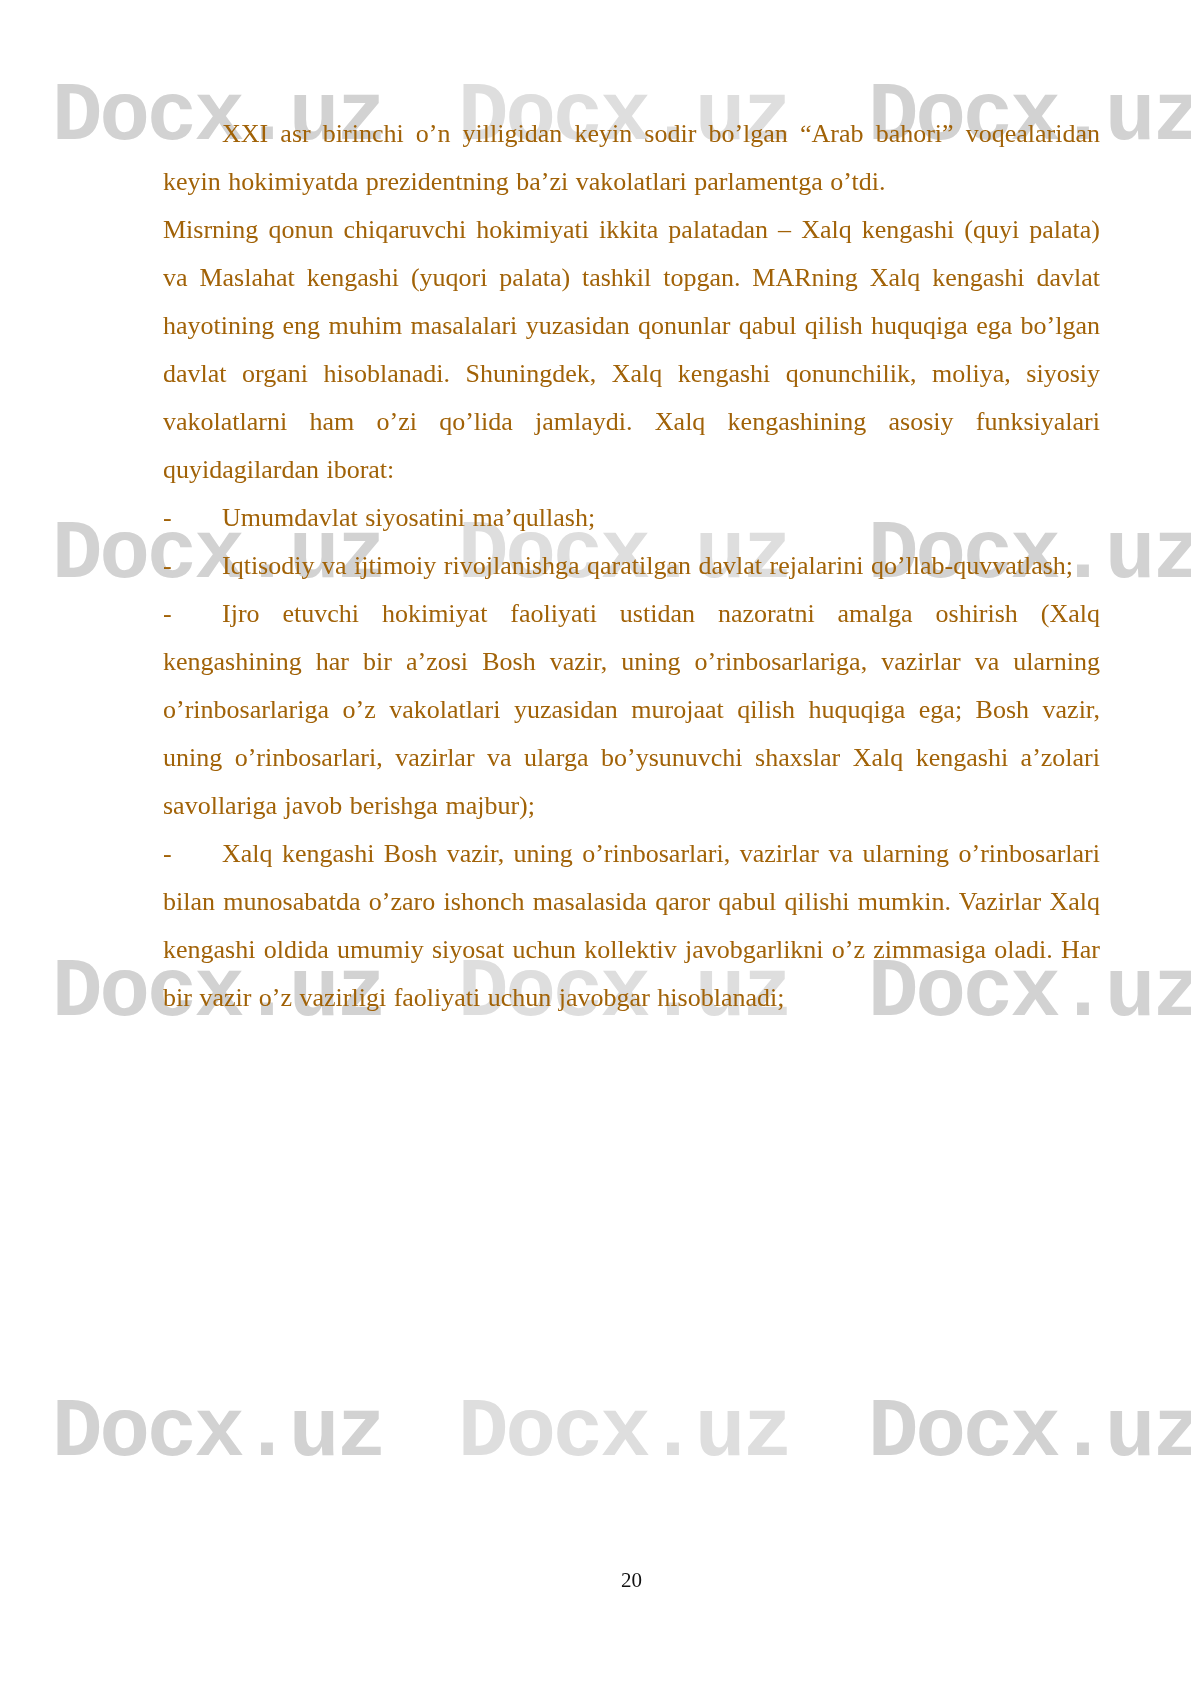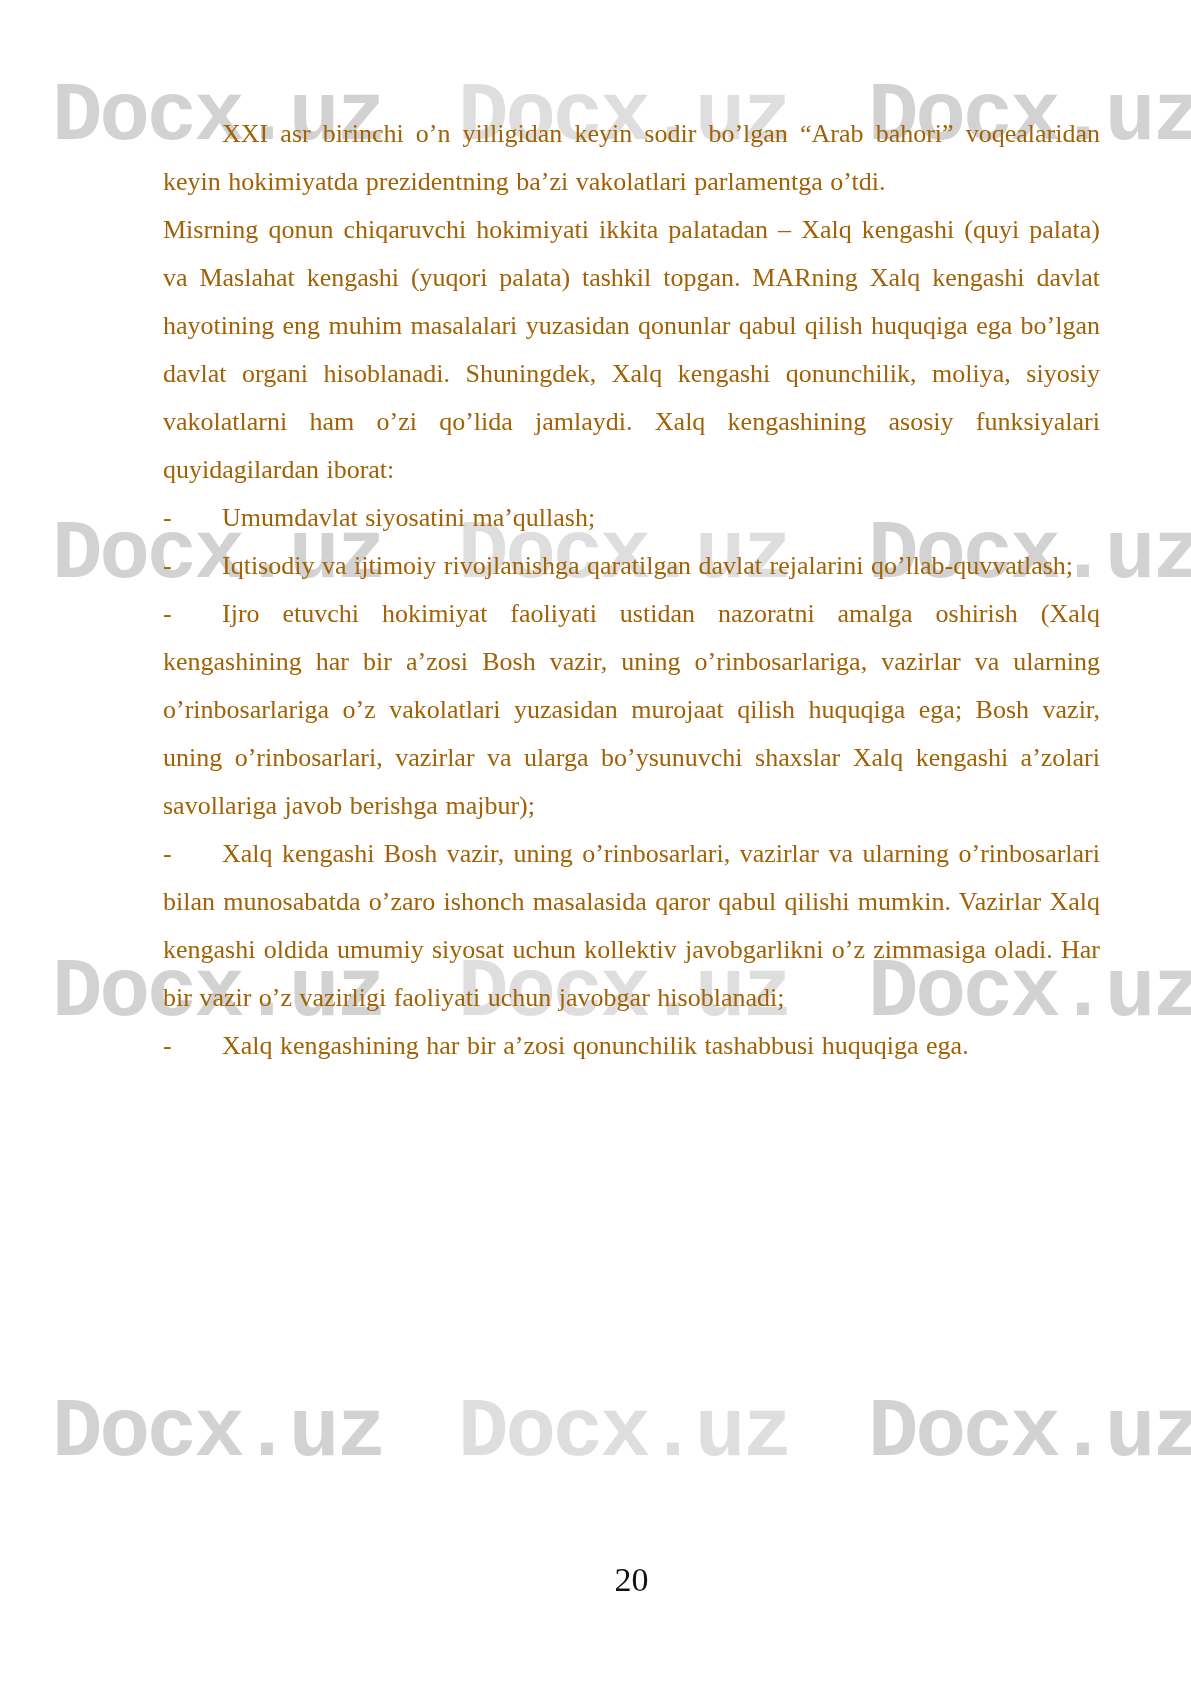--- a/index.html
+++ b/index.html
@@ -62,21 +62,21 @@
   }
 
   
   .page-num {
     position: absolute;
     left: 163px;
     width: 937px;
     top: 1556px;
     z-index: 1;
     text-align: center;
-    font-size: 34px;
+    font-size: 21px;
     line-height: 48px;
     color: #121212;
   }
 </style>
 </head>
 <body>
 
 <div class="watermark-layer">
   <span class="wm r1 c1">Docx.uz</span>
   <span class="wm r1 c2 light">Docx.uz</span>
@@ -105,18 +105,17 @@
 
   <div class="block"><span class="dash">-</span><span>Iqtisodiy va ijtimoiy rivojlanishga qaratilgan davlat rejalarini qo’llab-quvvatlash;</span></div>
 
 
 
   <div class="block"><span class="dash">-</span><span>Ijro etuvchi hokimiyat faoliyati ustidan nazoratni amalga oshirish (Xalq kengashining har bir a’zosi Bosh vazir, uning o’rinbosarlariga, vazirlar va ularning o’rinbosarlariga o’z vakolatlari yuzasidan murojaat qilish huquqiga ega; Bosh vazir, uning o’rinbosarlari, vazirlar va ularga bo’ysunuvchi shaxslar Xalq kengashi a’zolari savollariga javob berishga majbur);</span></div>
 
   <div class="block"><span class="dash">-</span><span>Xalq kengashi Bosh vazir, uning o’rinbosarlari, vazirlar va ularning o’rinbosarlari bilan munosabatda o’zaro ishonch masalasida qaror qabul qilishi mumkin. Vazirlar Xalq kengashi oldida umumiy siyosat uchun kollektiv javobgarlikni o’z zimmasiga oladi. Har bir vazir o’z vazirligi faoliyati uchun javobgar hisoblanadi;</span></div>
 
 
-  <div class="block"><span class="dash">-</span><span>Xalq kengashining har bir a’zosi qonunchilik tashabbusi huquqiga ega.</span></div>
 
 
 </div>
 
 <div class="page-num">20</div>
 
 </body></html>

